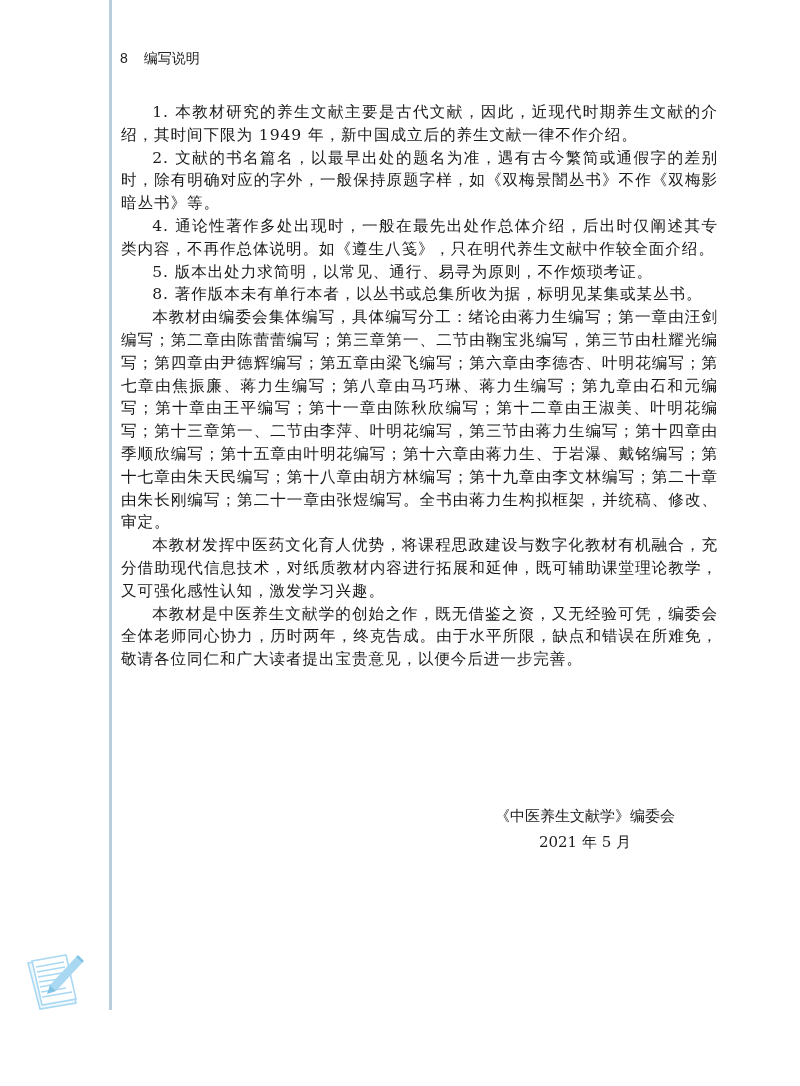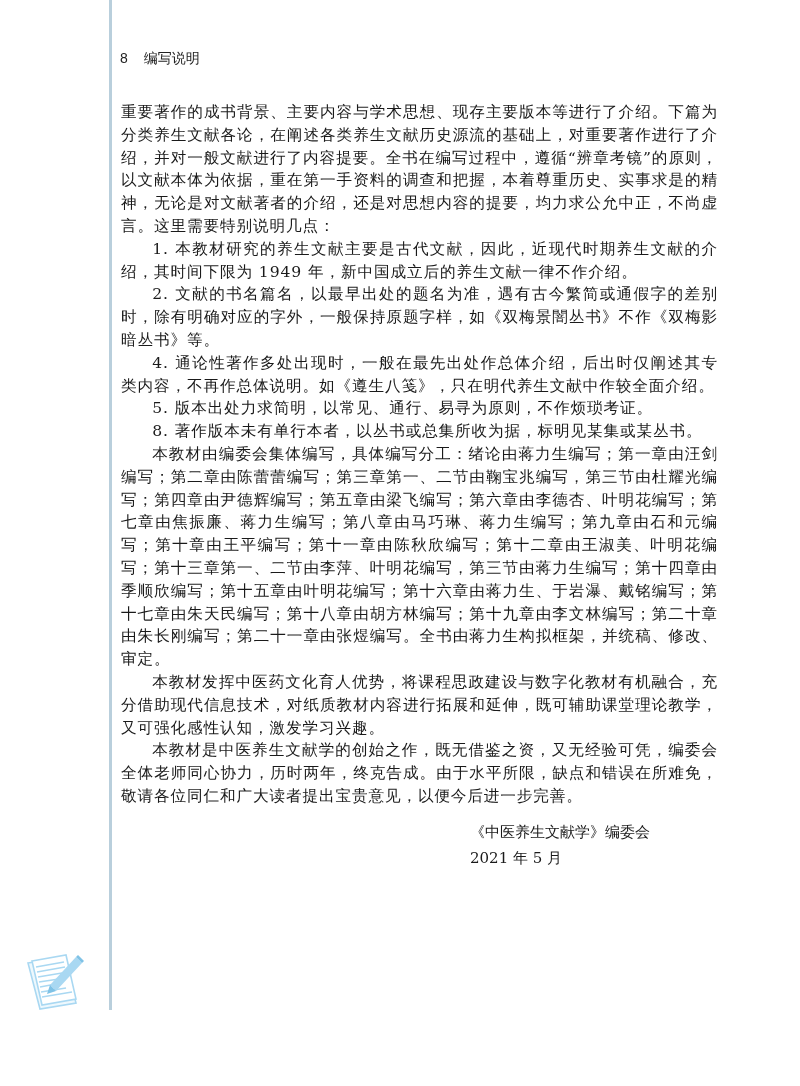--- a/index.html
+++ b/index.html
@@ -4,36 +4,35 @@
 <style>
   html, body { margin: 0; padding: 0; background: #ffffff; }
   body { width: 800px; height: 1086px; position: relative; overflow: hidden;
          font-family: "DejaVu Serif", "Liberation Serif", serif; color: #1a1a1a; }
   .margin-rule { position: absolute; left: 109px; top: 0; width: 3px; height: 1010px; background: #b9cfdc; }
   .running-head { position: absolute; left: 120px; top: 50px; font-family: "Liberation Sans", "DejaVu Sans", sans-serif; font-size: 14px; color: #222; }
   .running-head .num { margin-right: 12px; }
   .body-text { position: absolute; left: 121px; top: 101px; width: 597px; font-size: 15.6px; line-height: 22.8px; text-align: justify; text-justify: inter-character; letter-spacing: 0.9px; }
   .body-text p { margin: 0; }
   .body-text p.indent { text-indent: 2em; }
-  .signature { position: absolute; left: 470px; top: 803px; width: 230px; font-size: 15px; line-height: 26px; margin-top: 16px; }
+  .signature { position: absolute; left: 470px; top: 803px; width: 230px; text-align: center; font-size: 15px; line-height: 26px; }
   .signature .org { font-family: "Liberation Sans", "DejaVu Sans", sans-serif; }
   .notebook-icon { position: absolute; left: 26px; top: 953px; width: 60px; height: 60px; }
 </style>
 </head>
 <body>
 
 <div class="margin-rule"></div>
 
 <div class="running-head">
   <span class="num">8</span>
   <span>编写说明</span>
 </div>
 
 <div class="body-text">
-  <p>重要著作的成书背景、主要内容与学术思想、现存主要版本等进行了介绍。下篇为分类养生文献各论，在阐述各类养生文献历史源流的基础上，对重要著作进行了介绍，并对一般文献进行了内容提要。全书在编写过程中，遵循“辨章考镜”的原则，以文献本体为依据，重在第一手资料的调查和把握，本着尊重历史、实事求是的精神，无论是对文献著者的介绍，还是对思想内容的提要，均力求公允中正，不尚虚言。这里需要特别说明几点：</p>
   <p class="indent">1. 本教材研究的养生文献主要是古代文献，因此，近现代时期养生文献的介绍，其时间下限为 1949 年，新中国成立后的养生文献一律不作介绍。</p>
   <p class="indent">2. 文献的书名篇名，以最早出处的题名为准，遇有古今繁简或通假字的差别时，除有明确对应的字外，一般保持原题字样，如《双梅景闇丛书》不作《双梅影暗丛书》等。</p>
   <p class="indent">4. 通论性著作多处出现时，一般在最先出处作总体介绍，后出时仅阐述其专类内容，不再作总体说明。如《遵生八笺》，只在明代养生文献中作较全面介绍。</p>
   <p class="indent">5. 版本出处力求简明，以常见、通行、易寻为原则，不作烦琐考证。</p>
   <p class="indent">8. 著作版本未有单行本者，以丛书或总集所收为据，标明见某集或某丛书。</p>
   <p class="indent">本教材由编委会集体编写，具体编写分工：绪论由蒋力生编写；第一章由汪剑编写；第二章由陈蕾蕾编写；第三章第一、二节由鞠宝兆编写，第三节由杜耀光编写；第四章由尹德辉编写；第五章由梁飞编写；第六章由李德杏、叶明花编写；第七章由焦振廉、蒋力生编写；第八章由马巧琳、蒋力生编写；第九章由石和元编写；第十章由王平编写；第十一章由陈秋欣编写；第十二章由王淑美、叶明花编写；第十三章第一、二节由李萍、叶明花编写，第三节由蒋力生编写；第十四章由季顺欣编写；第十五章由叶明花编写；第十六章由蒋力生、于岩瀑、戴铭编写；第十七章由朱天民编写；第十八章由胡方林编写；第十九章由李文林编写；第二十章由朱长刚编写；第二十一章由张煜编写。全书由蒋力生构拟框架，并统稿、修改、审定。</p>
   <p class="indent">本教材发挥中医药文化育人优势，将课程思政建设与数字化教材有机融合，充分借助现代信息技术，对纸质教材内容进行拓展和延伸，既可辅助课堂理论教学，又可强化感性认知，激发学习兴趣。</p>
   <p class="indent">本教材是中医养生文献学的创始之作，既无借鉴之资，又无经验可凭，编委会全体老师同心协力，历时两年，终克告成。由于水平所限，缺点和错误在所难免，敬请各位同仁和广大读者提出宝贵意见，以便今后进一步完善。</p>
 </div>
 

